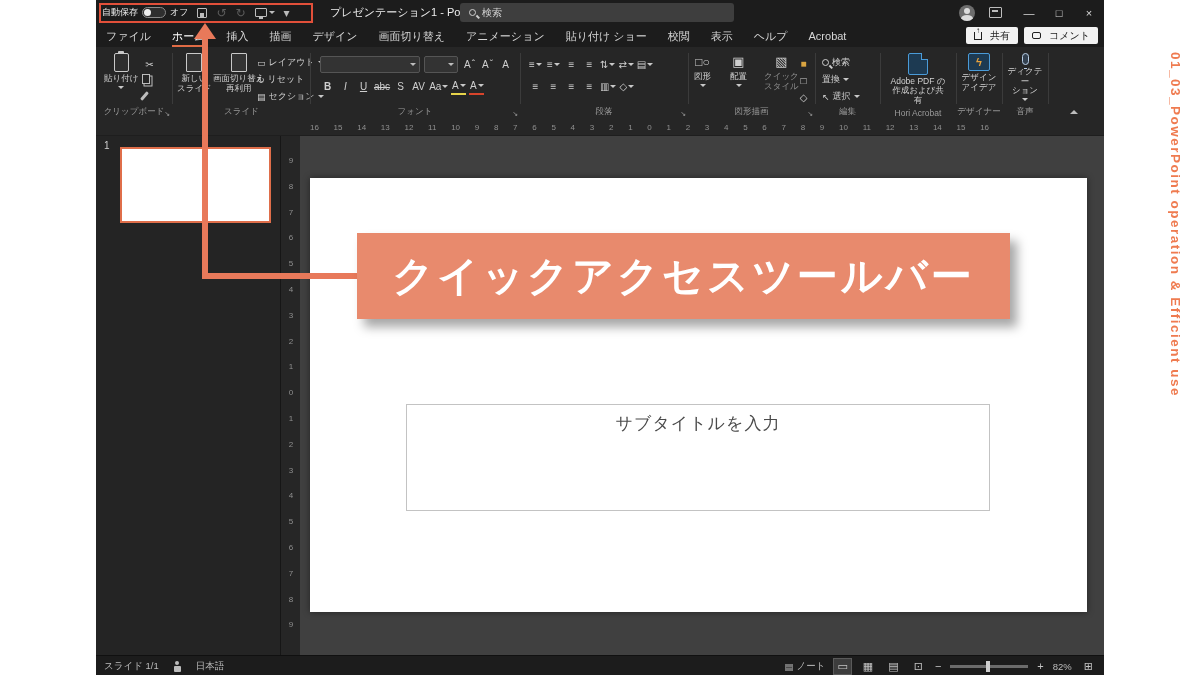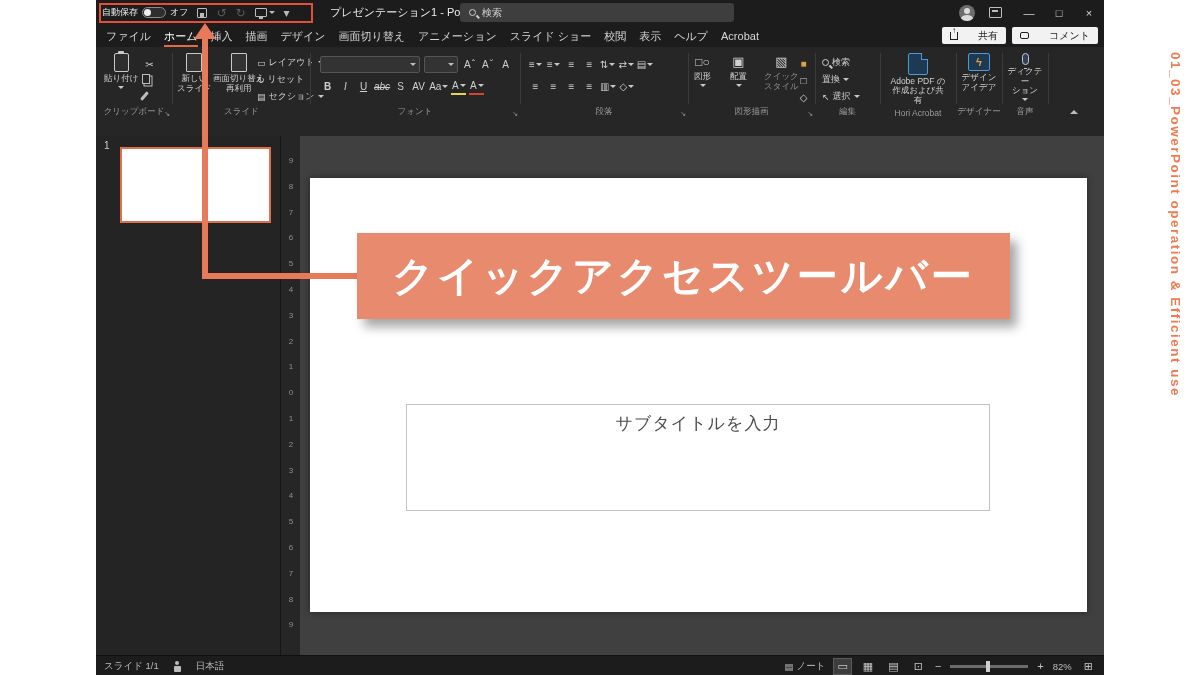--- a/index.html
+++ b/index.html
@@ -35,26 +35,26 @@
   .tb-right { position:absolute; right:0; top:0; height:25px; display:flex; align-items:center; }
   .avatar { width:16px; height:16px; border-radius:50%; background:#6d6d6d; position:relative; overflow:hidden; margin-right:14px; }
   .avatar:before { content:""; position:absolute; left:5px; top:3px; width:6px; height:6px; border-radius:50%; background:#dcdcdc; }
   .avatar:after { content:""; position:absolute; left:2px; top:10px; width:12px; height:7px; border-radius:50%; background:#dcdcdc; }
   .ribopt { width:13px; height:11px; border:1.5px solid #bdbdbd; border-radius:1px; margin-right:12px; position:relative; }
   .ribopt:after { content:""; position:absolute; left:2px; top:2px; width:6px; height:2px; background:#bdbdbd; }
   .wbtn { width:30px; height:25px; display:flex; align-items:center; justify-content:center; color:#d9d9d9; font-size:11px; }
 
   
   .tabrow { position:absolute; left:0; top:25px; width:100%; height:22px; background:#1c1c1c; }
-  .tabs { position:absolute; left:10px; top:0; height:22px; display:flex; gap:13px; align-items:center; }
+  .tabs { position:absolute; left:10px; top:0; height:22px; display:flex; gap:21px; align-items:center; }
   .tab { font-size:11px; color:#d6d6d6; height:22px; line-height:22px; white-space:nowrap; }
   .tab.active { color:#ffffff; border-bottom:2.5px solid #e06b45; }
   .top-btns { position:absolute; right:6px; top:2px; display:flex; gap:6px; }
   .topbtn { background:#f2f2f2; color:#1f1f1f; font-size:10px; height:17px; padding:0 8px;
-    border-radius:2px; display:flex; align-items:center; gap:20px; }
+    border-radius:2px; display:flex; align-items:center; gap:8px; }
   .share-ico { width:8px; height:8px; border:1px solid #1f1f1f; border-top:none; position:relative; display:inline-block; }
   .share-ico:after { content:"↑"; position:absolute; left:1px; top:-6px; font-size:8px; color:#1f1f1f; }
   .cmt-ico { width:9px; height:7px; border:1px solid #1f1f1f; border-radius:2px; display:inline-block; }
 
   
   .ribbon { position:absolute; left:0; top:47px; width:100%; height:73px; background:#262626; color:#cfcfcf; }
   .grp { position:absolute; top:0; bottom:0; }
   .gdiv { position:absolute; top:6px; bottom:16px; width:1px; background:#3b3b3b; }
   .glabel { position:absolute; bottom:2px; left:0; right:0; text-align:center; font-size:8.5px; color:#9b9b9b; white-space:nowrap; }
   .launcher { position:absolute; right:2px; bottom:2px; font-size:7px; color:#9b9b9b; }
@@ -74,21 +74,21 @@
   .page-ico { width:16px; height:19px; border:1.5px solid #c9c9c9; background:#ffffff10; border-radius:1px; }
   .copy-ico { width:8px; height:10px; border:1px solid #bdbdbd; box-shadow:2px 2px 0 -0.5px #262626, 2px 2px 0 0.5px #bdbdbd; }
   .brush-ico { width:3px; height:10px; background:#bdbdbd; transform:rotate(40deg); border-radius:1px; }
   .pdf-ico { width:20px; height:22px; border:1.5px solid #4a9bd8; border-radius:2px; position:relative; background:#1d3a52; }
   .pdf-ico:after { content:""; position:absolute; right:-1px; top:-1px; width:6px; height:6px; background:#262626; border-left:1.5px solid #4a9bd8; border-bottom:1.5px solid #4a9bd8; }
   .des-ico { width:22px; height:18px; border:1.5px solid #4a9bd8; border-radius:2px; position:relative; background:#1d3a52;
     display:flex; align-items:center; justify-content:center; color:#e9a23b; font-size:11px; font-weight:bold; }
   .mic-ico { width:7px; height:12px; border:1.5px solid #b9cee6; border-radius:4px; position:relative; background:#33404f; }
   .mic-ico:after { content:""; position:absolute; left:1px; bottom:-5px; width:3px; height:4px; border-bottom:1.5px solid #b9cee6; }
   .uline { text-decoration:underline; }
-  .strike { text-decoration:line-through;font-style:italic; }
+  .strike { text-decoration:line-through; }
   .aY { border-bottom:2.5px solid #e7d44a; line-height:10px; }
   .aR { border-bottom:2.5px solid #d8442b; line-height:10px; }
   .rib-collapse { position:absolute; right:26px; bottom:6px; width:0; height:0;
     border-left:4px solid transparent; border-right:4px solid transparent; border-bottom:4px solid #bdbdbd; }
 
   
   .hruler { position:absolute; left:0; top:120px; width:100%; height:16px; background:#262626; border-bottom:1px solid #1e1e1e; }
   .hruler span { position:absolute; left:214px; width:778px; top:3px; font-size:8px; color:#8f8f8f;
     white-space:nowrap; word-spacing:12.5px; overflow:hidden; display:block; }
   .vruler { position:absolute; left:186px; top:0; width:18px; height:100%; background:#262626; }
@@ -183,21 +183,21 @@
 
     <div class="tabrow">
       <div class="tabs">
         <span class="tab">ファイル</span>
         <span class="tab active">ホーム</span>
         <span class="tab">挿入</span>
         <span class="tab">描画</span>
         <span class="tab">デザイン</span>
         <span class="tab">画面切り替え</span>
         <span class="tab">アニメーション</span>
-        <span class="tab">スライド ショー</span>
+        <span class="tab">貼り付け ショー</span>
         <span class="tab">校閲</span>
         <span class="tab">表示</span>
         <span class="tab">ヘルプ</span>
         <span class="tab">Acrobat</span>
       </div>
       <div class="top-btns">
         <div class="topbtn">
           <span class="share-ico"></span>
           <span>共有</span>
         </div>
@@ -429,20 +429,23 @@
 ション</span>
           <span class="chev"></span>
         </div>
         <span class="glabel">音声</span>
       </div>
       <div class="gdiv" style="left:952px"></div>
 
       <span class="rib-collapse"></span>
     </div>
 
+    <div class="hruler">
+      <span>16 15 14 13 12 11 10 9 8 7 6 5 4 3 2 1 0 1 2 3 4 5 6 7 8 9 10 11 12 13 14 15 16</span>
+    </div>
 
     <div class="workspace">
       <div class="thumbs">
         <span class="tnum">1</span>
         <div class="thumb"></div>
       </div>
       <div class="vruler">
         <span class="pre">9
 8
 7

